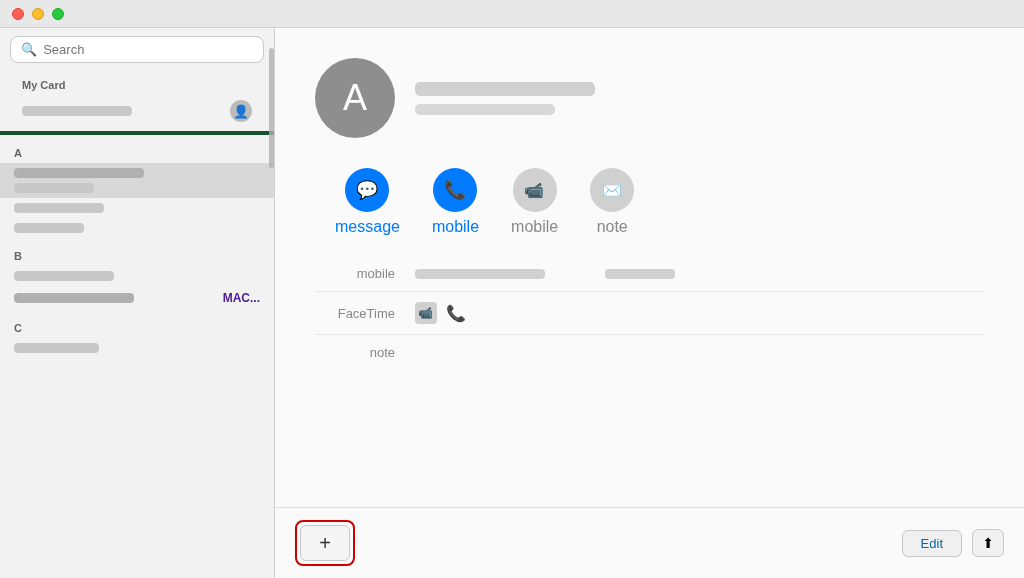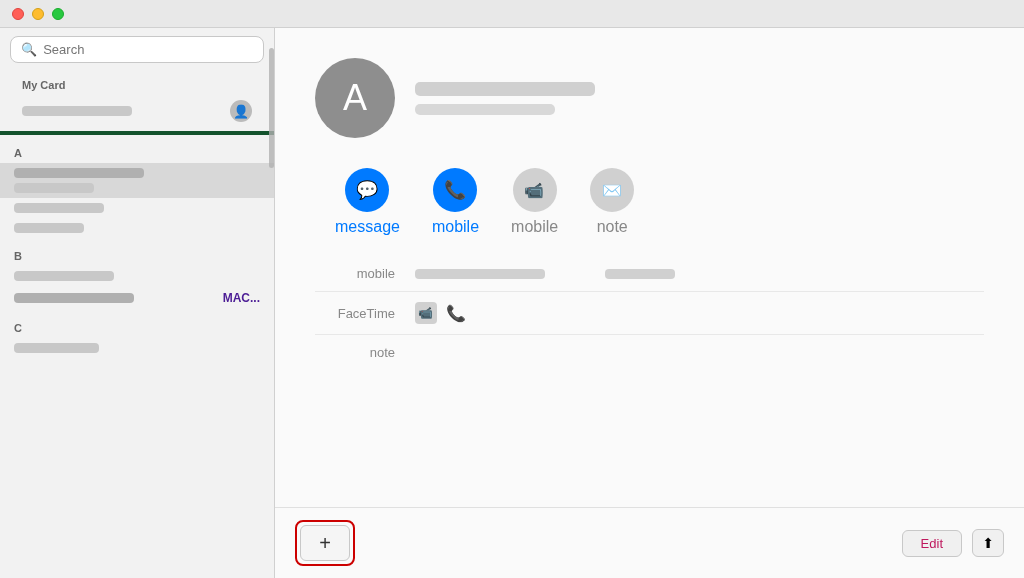--- a/index.html
+++ b/index.html
@@ -355,21 +355,21 @@
       align-items: center;
     }
 
     .edit-button {
       background: #f0f0f0;
       border: 1px solid #c8c8c8;
       border-radius: 6px;
       padding: 5px 18px;
       font-size: 13px;
       cursor: pointer;
-      color: #be185d;
+      color: #0369a1;
     }
 
     .share-button {
       background: #f0f0f0;
       border: 1px solid #c8c8c8;
       border-radius: 6px;
       width: 32px;
       height: 28px;
       display: flex;
       align-items: center;

